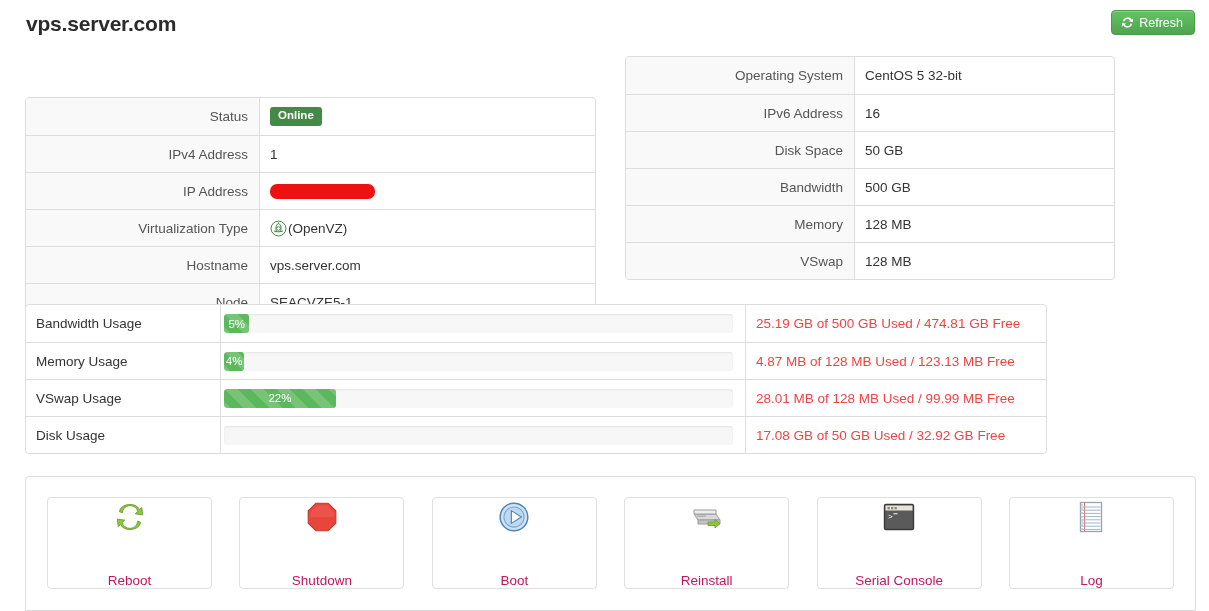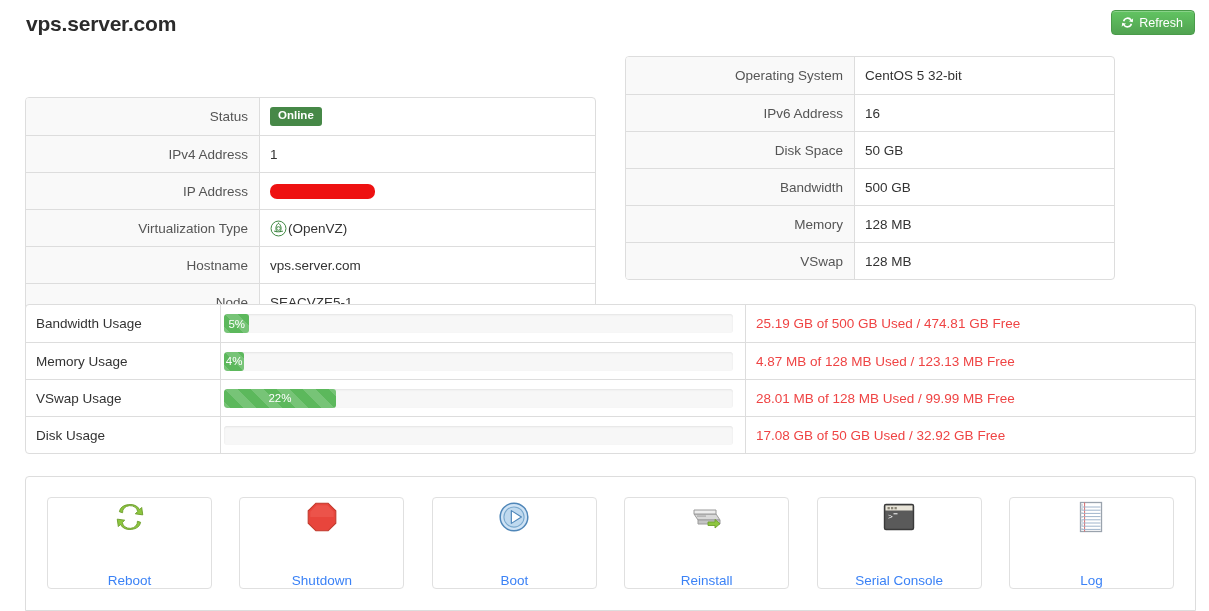--- a/index.html
+++ b/index.html
@@ -75,21 +75,21 @@
     display: inline-block;
     width: 105px; height: 15px;
     background: #ee1111;
     border-radius: 7px;
   }
   .virt-wrap { display: flex; align-items: center; gap: 0px; }
   .virt-wrap svg { display: block; margin-right: 1px; }
 
   
   .usage-table {
-    position: absolute; left: 25px; top: 304px; width: 1171px;
+    position: absolute; left: 25px; top: 304px; width: 1022px;
     border: 1px solid #dddddd; border-radius: 4px;
     background: #ffffff; overflow: hidden;
   }
   .usage-row { display: flex; height: 37px; border-top: 1px solid #dddddd; }
   .usage-row:first-child { border-top: none; }
   .usage-name {
     width: 195px; flex: 0 0 195px;
     display: flex; align-items: center; padding-left: 10px;
     font-size: 13.5px; color: #333333;
     border-right: 1px solid #dddddd;
@@ -142,21 +142,21 @@
   .action-btn {
     width: 165px; height: 92px;
     border: 1px solid #e0e0e0; border-radius: 4px;
     background: #ffffff;
     display: flex; flex-direction: column;
     align-items: center; justify-content: center;
     gap: 9px;
     cursor: pointer;
   }
   .action-icon { height: 38px; display: flex; align-items: center; justify-content: center; }
-  .action-label { font-size: 13.5px; color: #3b82f6; margin-top: 28px; }
+  .action-label { font-size: 13.5px; color: #be185d; margin-top: 28px; }
 </style>
 </head>
 <body>
 
 <div class="page">
 
   <div class="header">
     <div class="page-title">vps.server.com</div>
     <div class="refresh-btn">
       <span>

